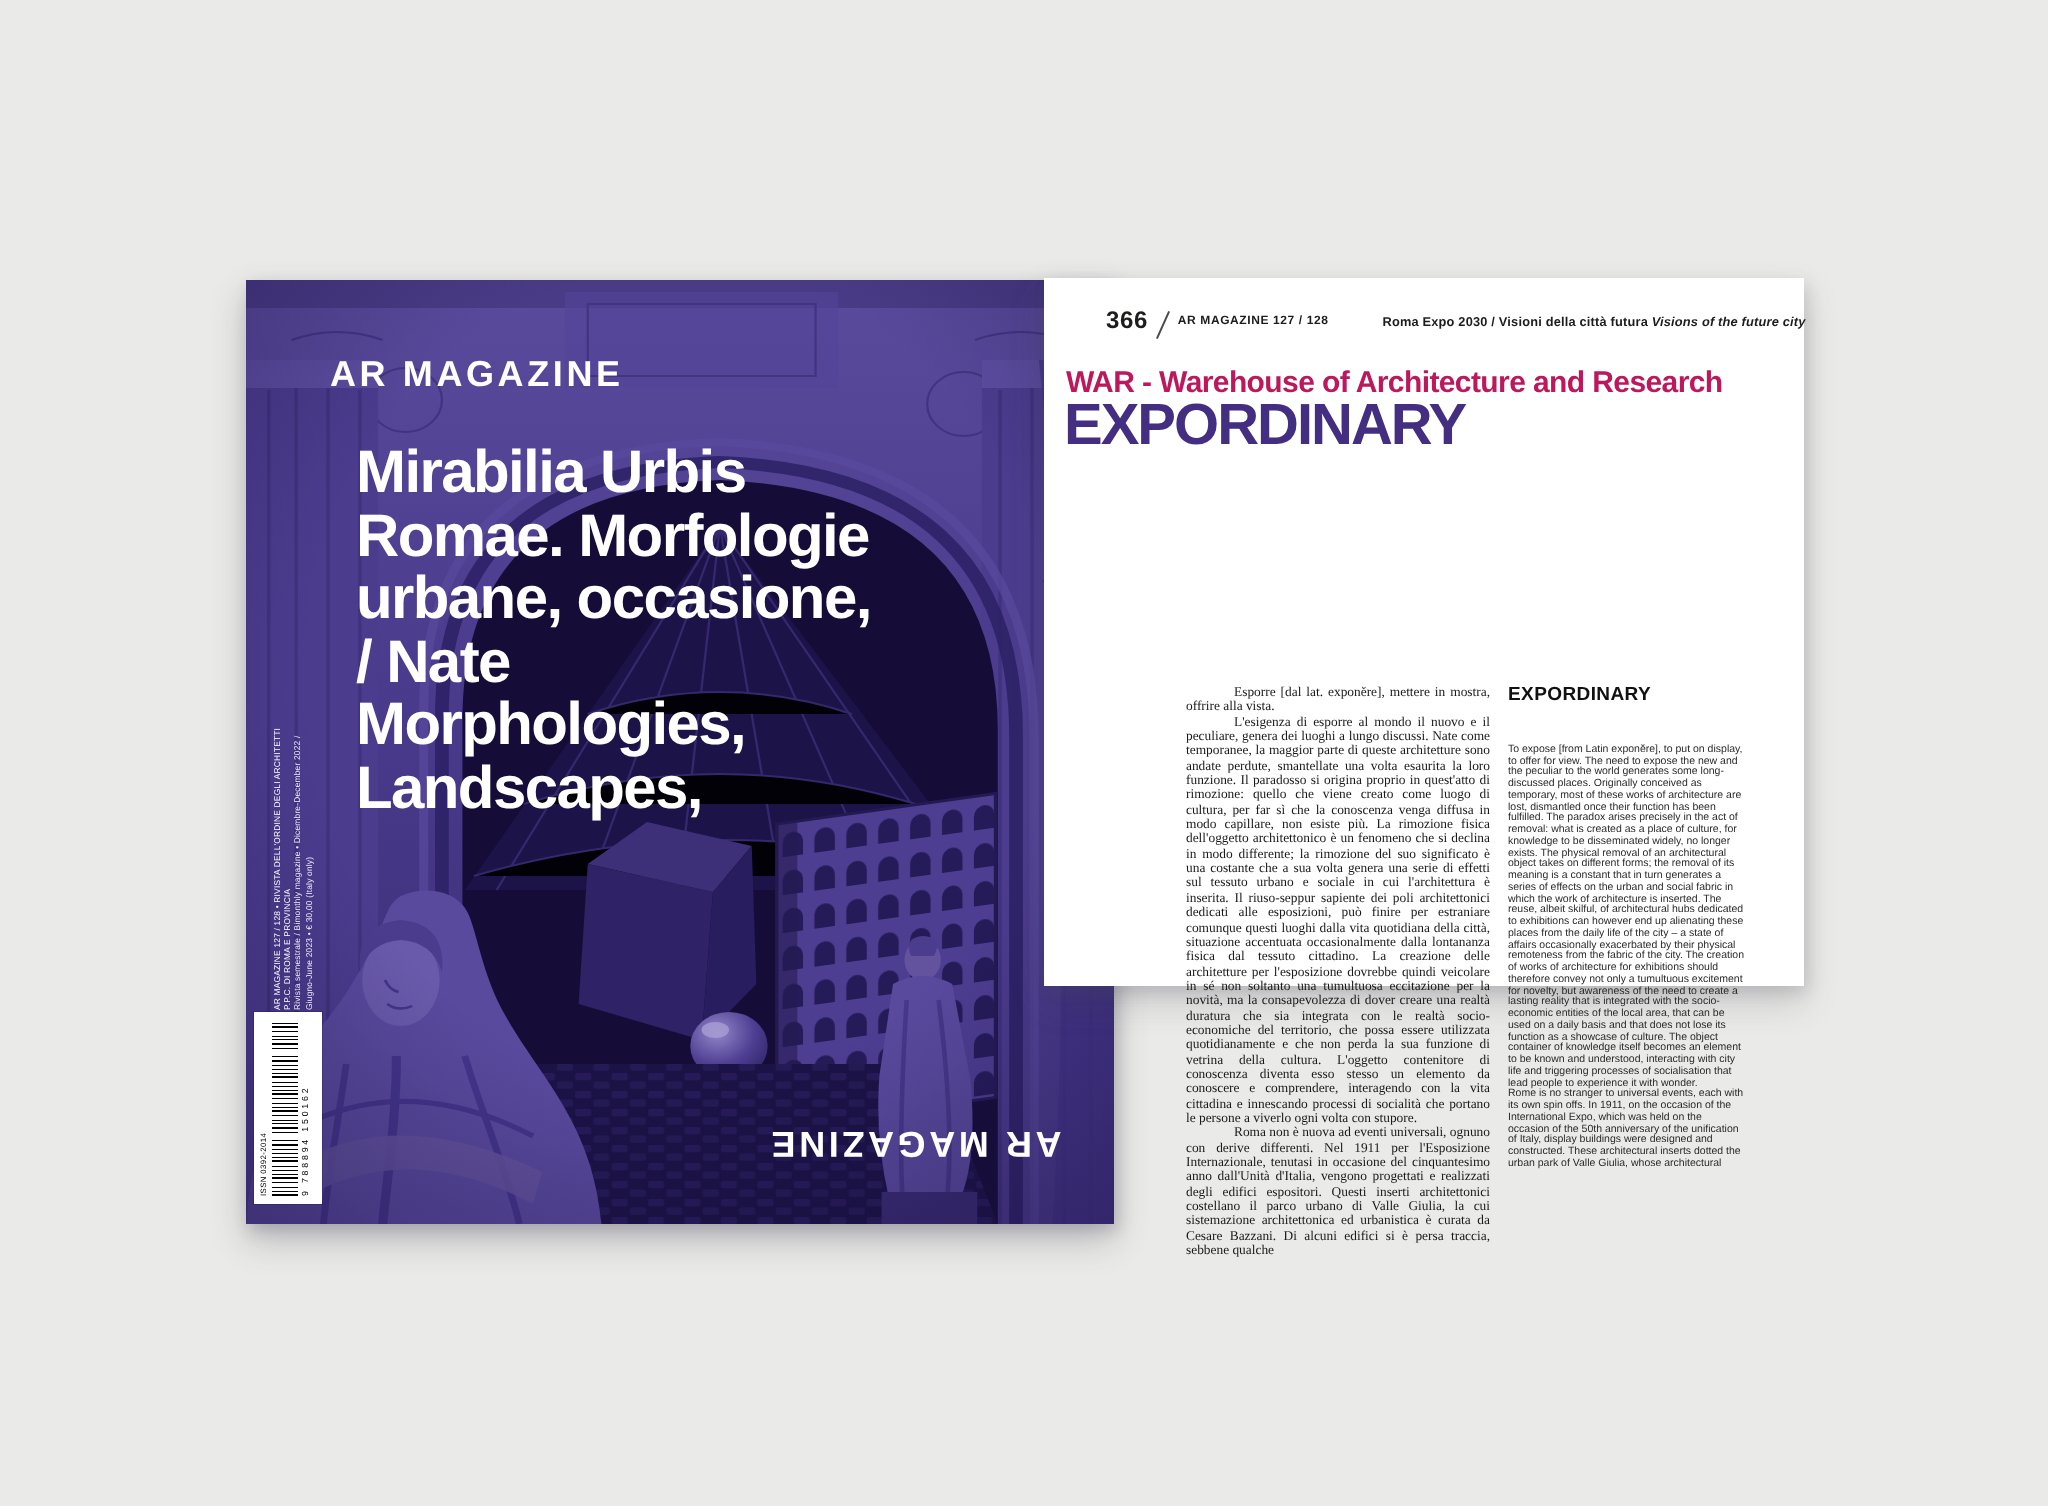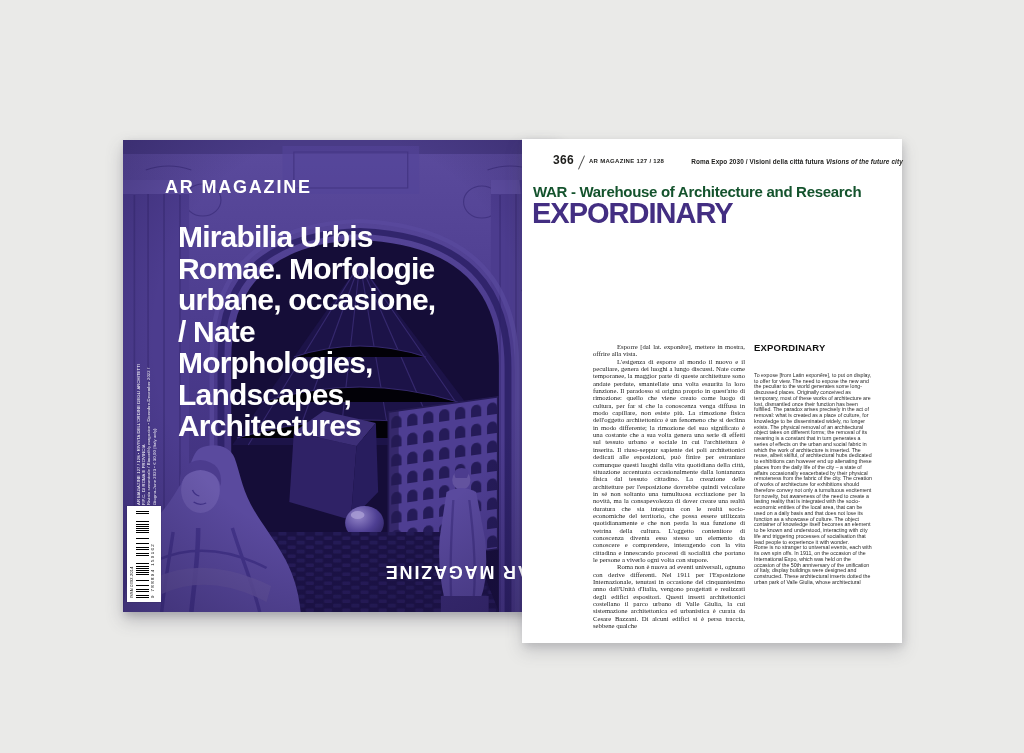--- a/index.html
+++ b/index.html
@@ -49,38 +49,38 @@
   .bc-bars{
     height:13px;margin:1px 0 1px 0;
     background:repeating-linear-gradient(90deg,
       #000 0 1px,#fff 1px 2.2px,#000 2.2px 2.7px,#fff 2.7px 4.1px,
       #000 4.1px 4.5px,#fff 4.5px 6.3px,#000 6.3px 6.8px,#fff 6.8px 8.4px);
   }
   .bc-digits{font-size:4.4px;letter-spacing:1.4px;white-space:nowrap;}
 
   
   .sheet{
-    position:absolute;left:522px;top:139px;width:380px;height:504px;background:#fff;
+    position:absolute;left:522px;top:139px;width:380px;height:354px;background:#fff;
     box-shadow:0 8px 16px rgba(75,72,88,.22),2px 3px 7px rgba(75,72,88,.15);
     color:#1d1d1b;
   }
   .folio-row{
     position:absolute;left:31px;top:15px;display:flex;align-items:flex-start;
   }
   .folio{font-size:12px;font-weight:bold;letter-spacing:.3px;line-height:12px;}
   .folio-slash{
     width:1px;height:15px;background:#4a4a4a;
     transform:rotate(24deg);margin:1px 7px 0 7px;flex:0 0 auto;
   }
   .issue-ref{font-size:6px;font-weight:bold;letter-spacing:.3px;margin-top:4px;white-space:nowrap;}
   .section-ref{font-size:6.4px;font-weight:bold;letter-spacing:.1px;margin-top:3.5px;margin-left:27px;white-space:nowrap;}
   .section-ref .it{font-style:italic;}
   .kicker{
     position:absolute;left:11px;top:44px;
-    font-size:15px;font-weight:bold;letter-spacing:-0.3px;color:#14532d;white-space:nowrap;
+    font-size:15px;font-weight:bold;letter-spacing:-0.3px;color:#be185d;white-space:nowrap;
   }
   .headline{
     position:absolute;left:10px;top:58px;
     font-size:29px;font-weight:bold;letter-spacing:-1px;color:#432e82;white-space:nowrap;
   }
   .col-it{
     position:absolute;left:71px;top:204px;width:152px;
     font-family:"Liberation Serif","DejaVu Serif",serif;
     font-size:6.7px;line-height:7.35px;text-align:justify;color:#1a1a1a;
   }
@@ -217,21 +217,20 @@
 
   <div class="brand">AR MAGAZINE</div>
 
   <div class="title">
     <div>Mirabilia Urbis</div>
     <div>Romae. Morfologie</div>
     <div>urbane, occasione,</div>
     <div>/ Nate</div>
     <div>Morphologies,</div>
     <div>Landscapes,</div>
-    <div>Architectures</div>
   </div>
 
   <div class="brand-flip">AR MAGAZINE</div>
 
   <div class="spine">
     <div class="s1">AR MAGAZINE 127 / 128 • RIVISTA DELL'ORDINE DEGLI ARCHITETTI P.P.C. DI ROMA E PROVINCIA</div>
     <div class="s2">Rivista semestrale / Bimonthly magazine • Dicembre-December 2022 / Giugno-June 2023 • € 30,00 (Italy only)</div>
   </div>
 
   <div class="barcode">

